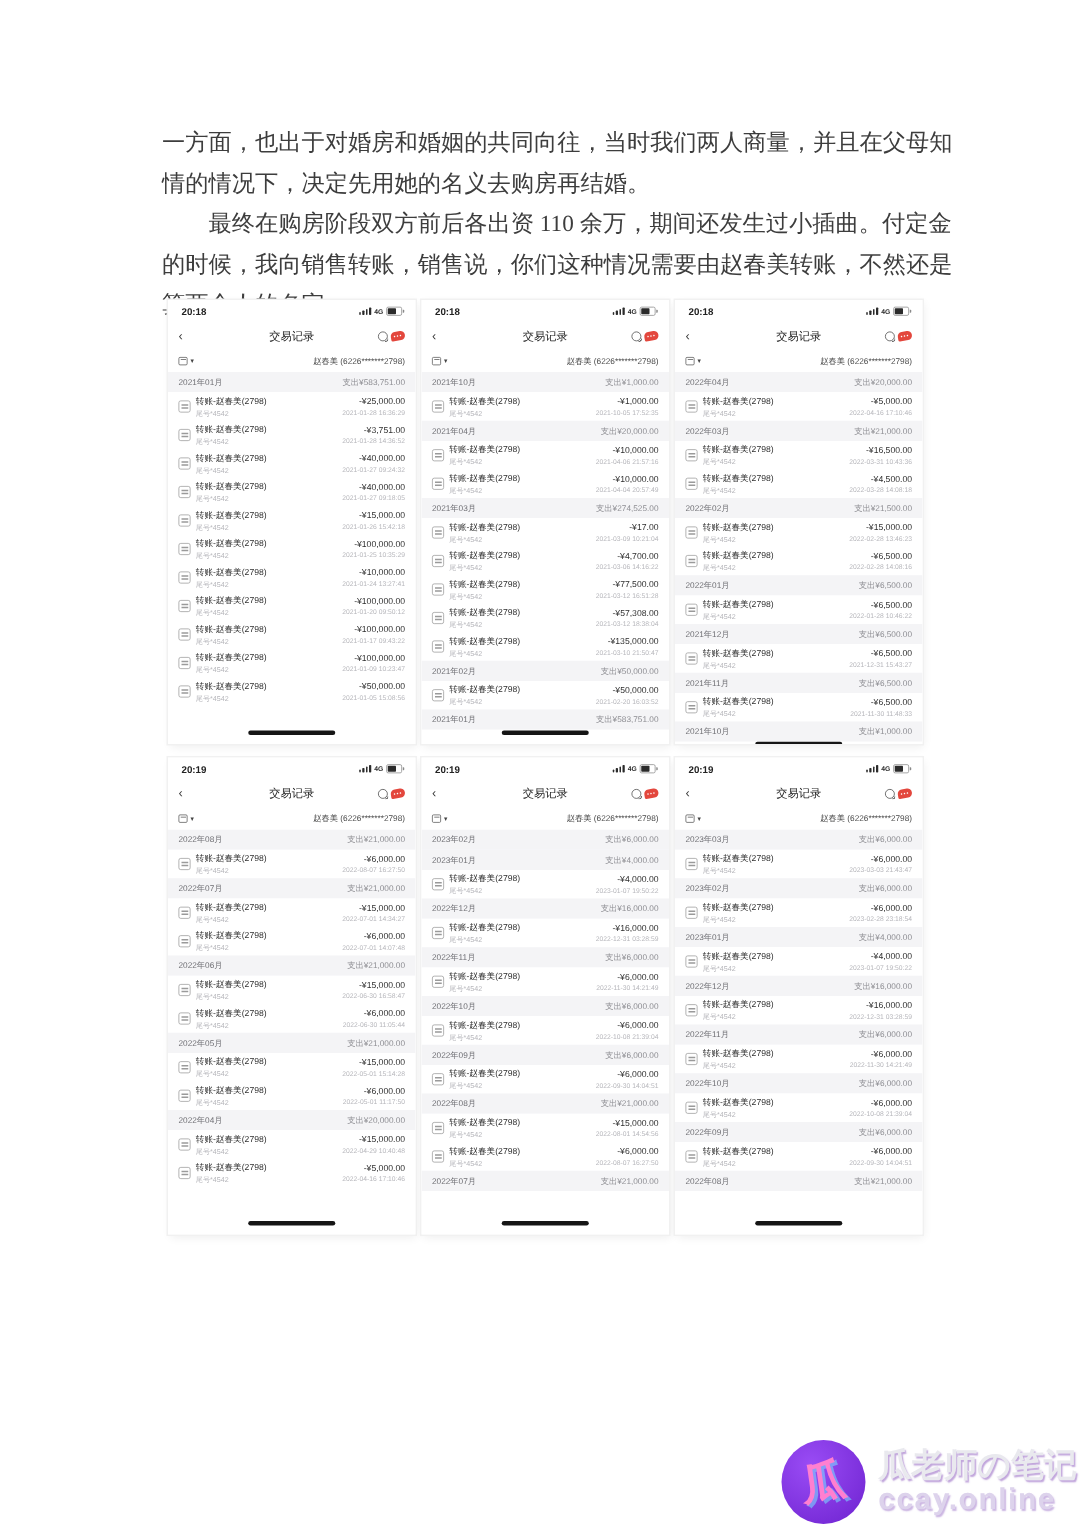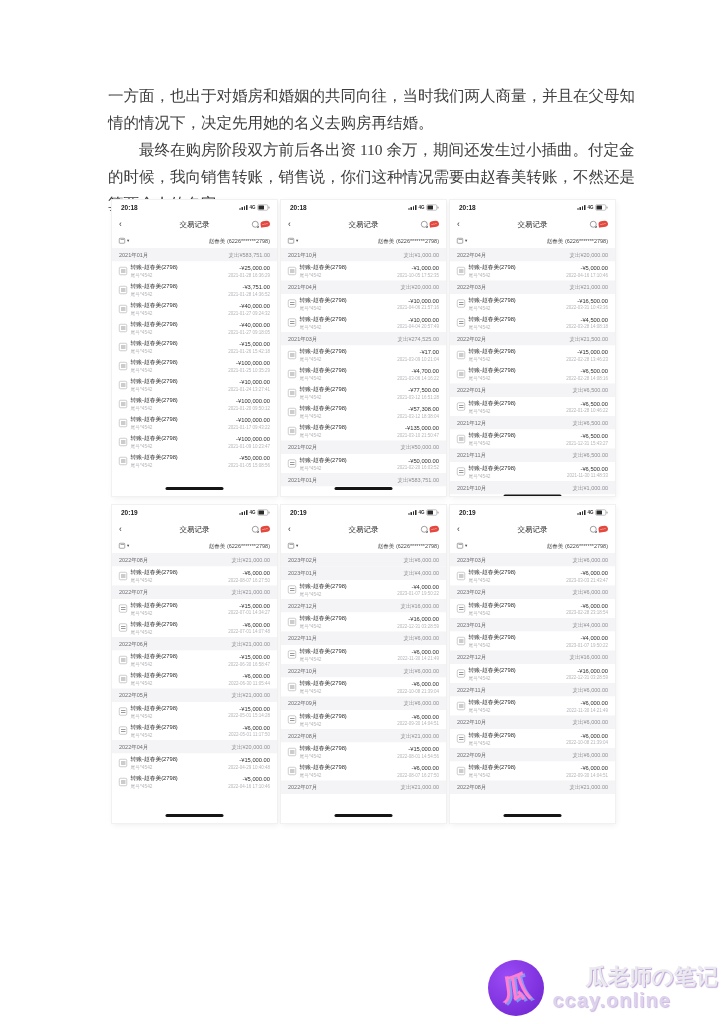--- a/index.html
+++ b/index.html
@@ -83,21 +83,21 @@
 
   
   .watermark { position:absolute; right:6px; bottom:8px; display:flex; align-items:center; gap:8px; }
   .wm-icon { width:56px; height:56px; border-radius:50%;
              background:radial-gradient(circle at 35% 30%, #9a4cf5, #6d22cf);
              display:flex; align-items:center; justify-content:center; flex:0 0 auto; }
   .wm-icon span { font-size:30px; font-weight:bold; color:#ff7fd0; transform:rotate(-8deg);
                   text-shadow:2px 2px 0 rgba(120,230,255,0.55); }
   .wm-text { display:flex; flex-direction:column; line-height:1.1; }
   .wm-title { font-size:22px; font-weight:bold; color:#e9e9ee;
-              text-shadow:1px 1px 1px rgba(140,90,190,0.55);margin-left:33px; }
+              text-shadow:1px 1px 1px rgba(140,90,190,0.55); }
   .wm-url { font-size:20px; font-weight:bold; color:#ddd3ec; letter-spacing:1px;
             text-shadow:1px 1px 1px rgba(140,90,190,0.45); }
 </style>
 </head>
 <body>
 
 <div class="page">
 
   <div class="article-text">
     <p class="para">一方面，也出于对婚房和婚姻的共同向往，当时我们两人商量，并且在父母知情的情况下，决定先用她的名义去购房再结婚。</p>

